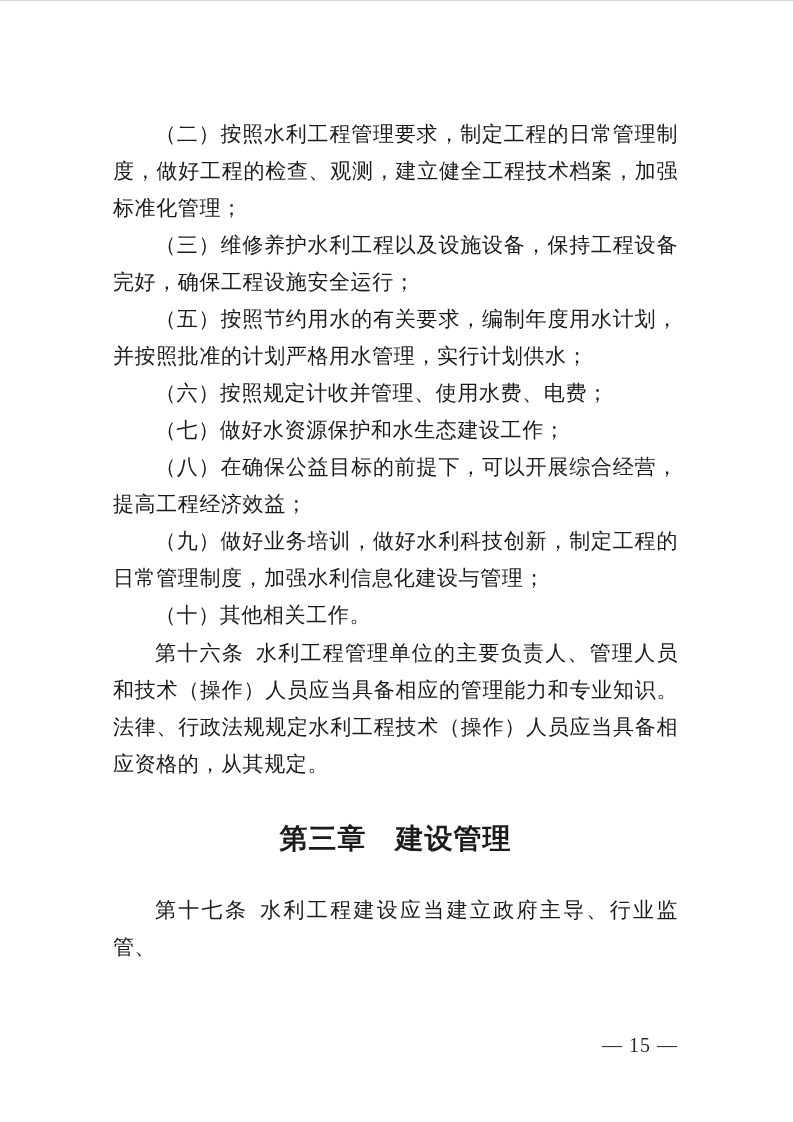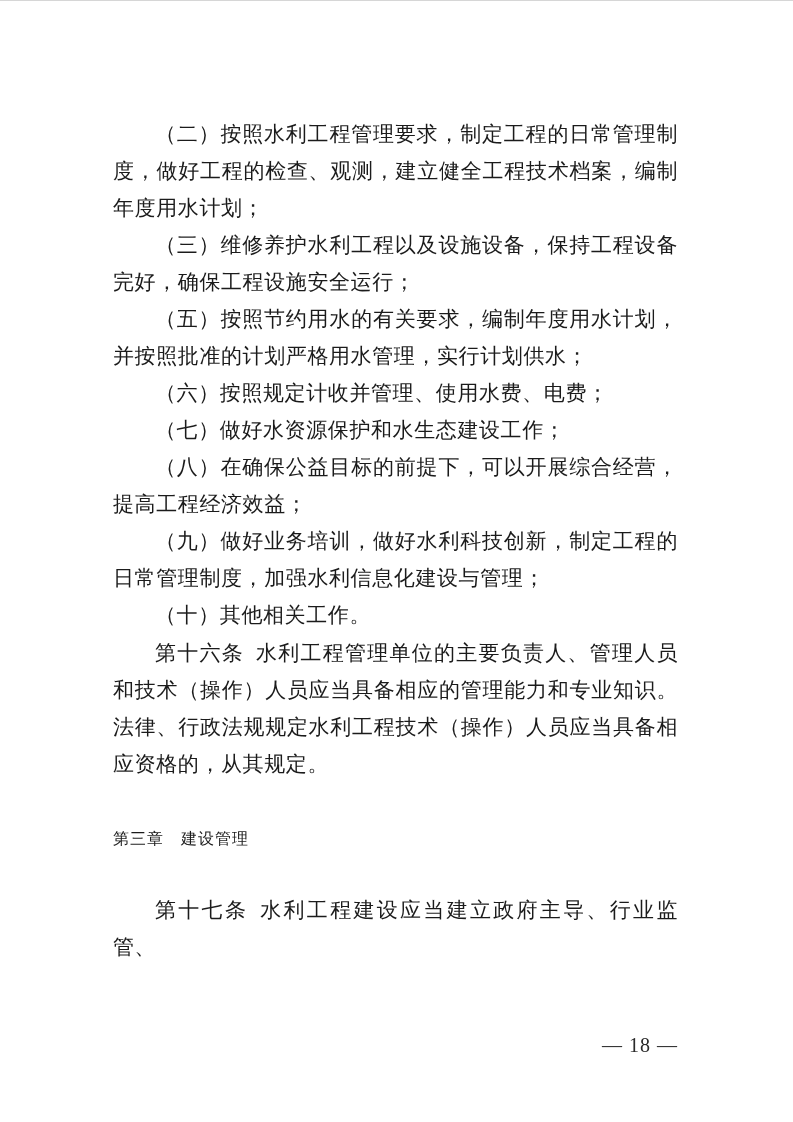--- a/index.html
+++ b/index.html
@@ -39,54 +39,55 @@
     text-justify: inter-character;
     text-indent: 2em;
   }
   .art-label {
     font-weight: 400;
     font-family: "Liberation Sans", sans-serif;
     margin-right: 12px;
   }
   .chapter {
     margin: 37px 0 34px 0;
-    font-size: 16px;
+    font-size: 28px;
     line-height: 37px;
-    font-weight: 400;
+    font-weight: 700;
     font-family: "Liberation Sans", sans-serif;
+    text-align: center;
     text-indent: 0;
     letter-spacing: 1px;
   }
   .page-num {
     position: absolute;
     top: 1031px;
     right: 115px;
     font-size: 20px;
     line-height: 28px;
     letter-spacing: 1px;
     color: #2a2a2a;
   }
 </style>
 </head>
 <body>
 
 <div class="page">
   <div class="scan-line"></div>
 
   <div class="content">
-    <p class="para">（二）按照水利工程管理要求，制定工程的日常管理制度，做好工程的检查、观测，建立健全工程技术档案，编制年度用水计划；</p>
+    <p class="para">（二）按照水利工程管理要求，制定工程的日常管理制度，做好工程的检查、观测，建立健全工程技术档案，加强标准化管理；</p>
     <p class="para">（三）维修养护水利工程以及设施设备，保持工程设备完好，确保工程设施安全运行；</p>
     <p class="para">（五）按照节约用水的有关要求，编制年度用水计划，并按照批准的计划严格用水管理，实行计划供水；</p>
     <p class="para">（六）按照规定计收并管理、使用水费、电费；</p>
     <p class="para">（七）做好水资源保护和水生态建设工作；</p>
     <p class="para">（八）在确保公益目标的前提下，可以开展综合经营，提高工程经济效益；</p>
     <p class="para">（九）做好业务培训，做好水利科技创新，制定工程的日常管理制度，加强水利信息化建设与管理；</p>
     <p class="para">（十）其他相关工作。</p>
 
     <p class="para"><span class="art-label">第十六条</span><span>水利工程管理单位的主要负责人、管理人员和技术（操作）人员应当具备相应的管理能力和专业知识。法律、行政法规规定水利工程技术（操作）人员应当具备相应资格的，从其规定。</span></p>
 
     <h2 class="chapter">第三章　建设管理</h2>
 
     <p class="para"><span class="art-label">第十七条</span><span>水利工程建设应当建立政府主导、行业监管、</span></p>
   </div>
 
-  <div class="page-num">— 18 —</div>
+  <div class="page-num">— 15 —</div>
 </div>
 
 </body></html>

